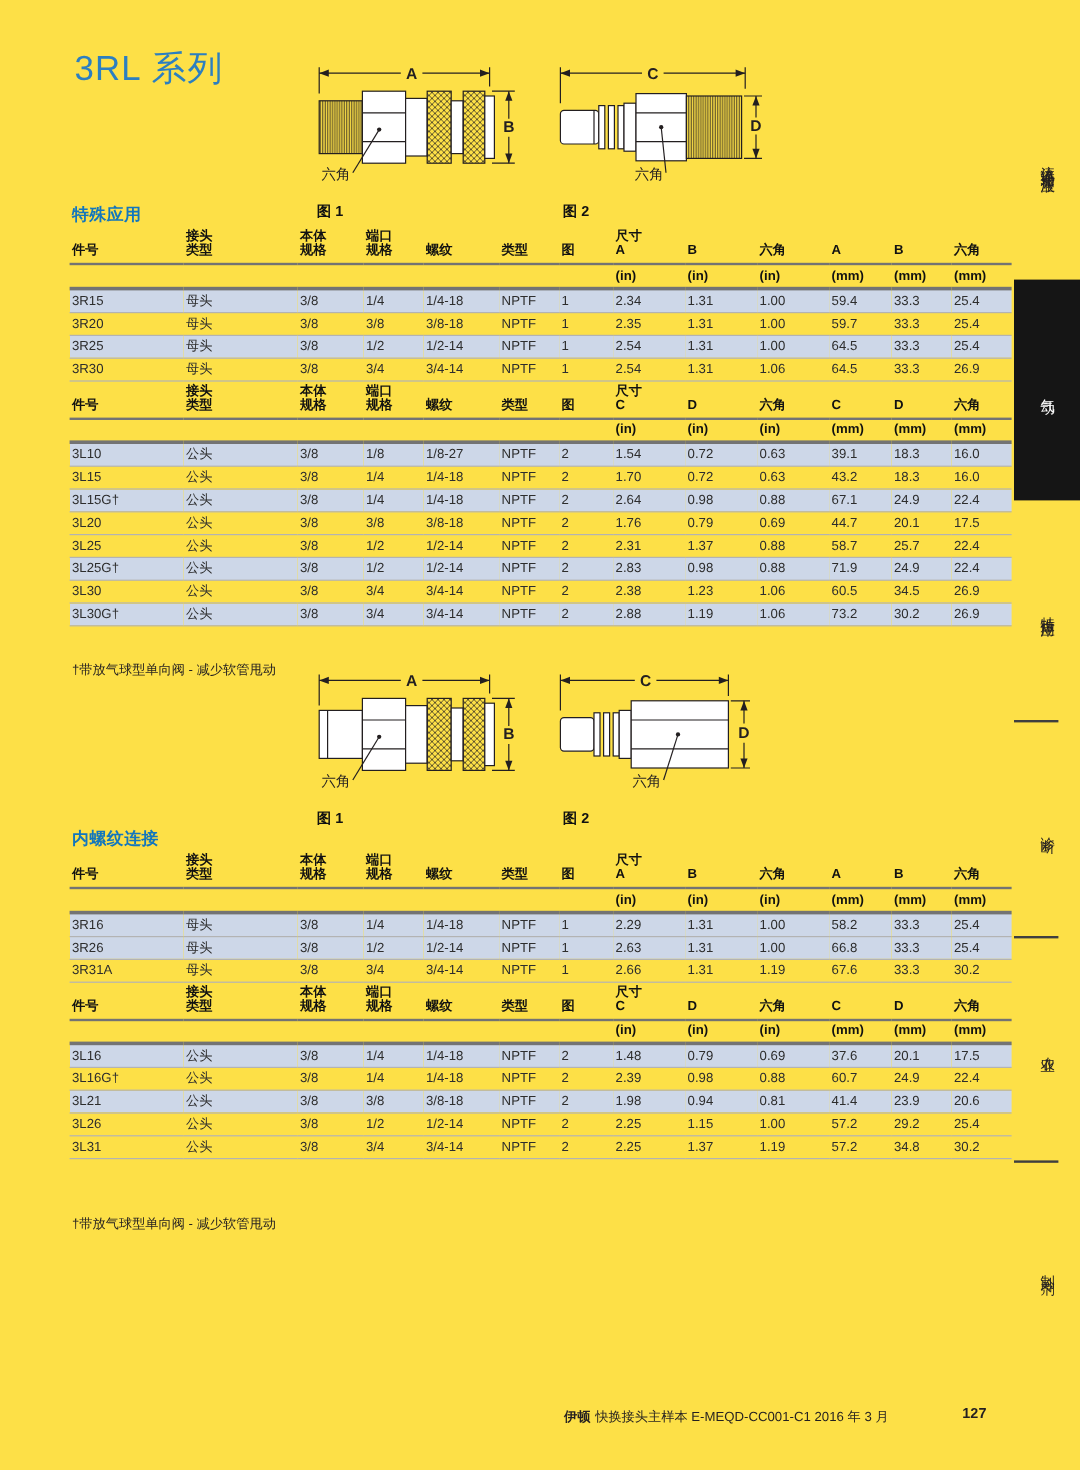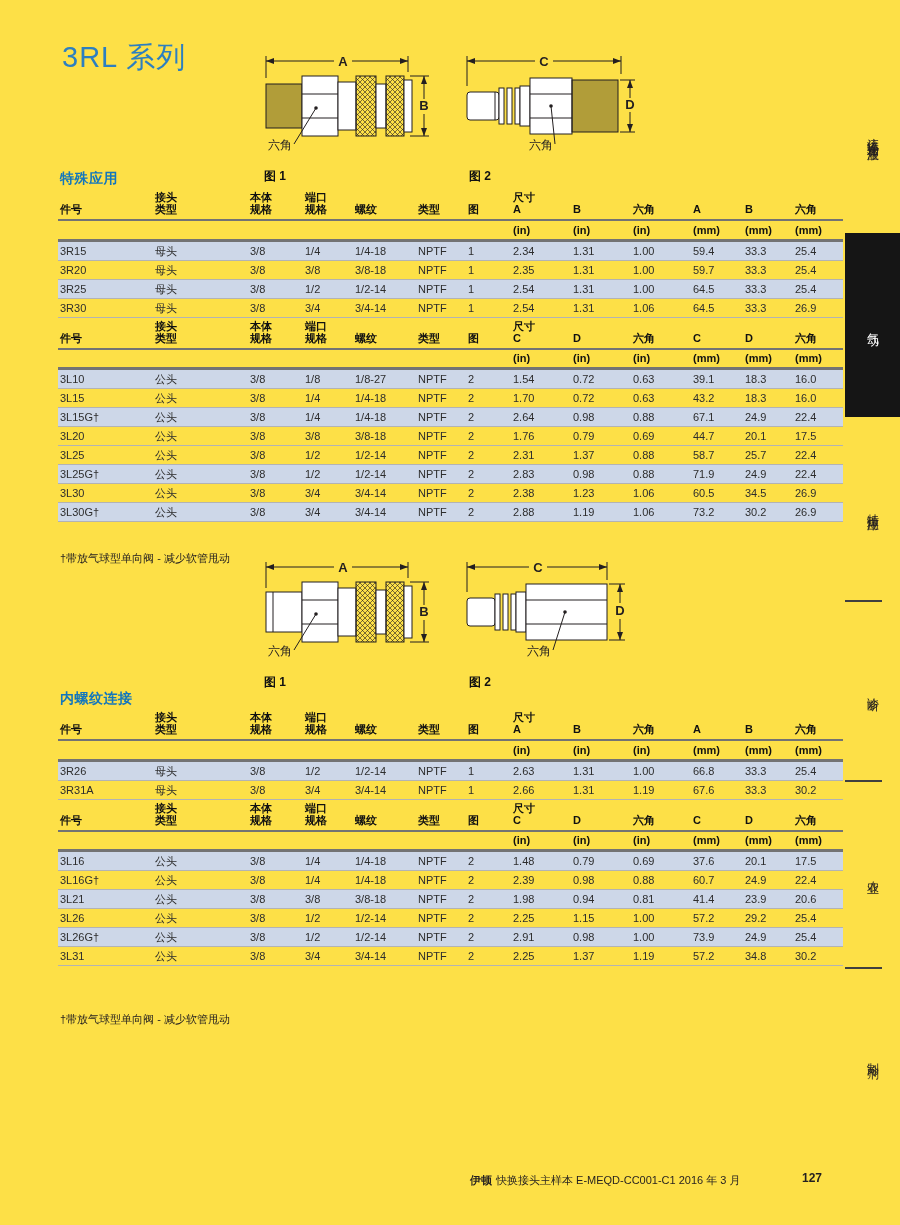--- a/index.html
+++ b/index.html
@@ -523,20 +523,35 @@
             <td>(in)</td>
             <td>(in)</td>
             <td>(in)</td>
             <td>(mm)</td>
             <td>(mm)</td>
             <td>(mm)</td>
           </tr>
         </thead>
         <tbody>
           <tr class="striped">
+            <td>3R16</td>
+            <td>母头</td>
+            <td>3/8</td>
+            <td>1/4</td>
+            <td>1/4-18</td>
+            <td>NPTF</td>
+            <td>1</td>
+            <td>2.29</td>
+            <td>1.31</td>
+            <td>1.00</td>
+            <td>58.2</td>
+            <td>33.3</td>
+            <td>25.4</td>
+          </tr>
+          <tr class="striped">
             <td>3R26</td>
             <td>母头</td>
             <td>3/8</td>
             <td>1/2</td>
             <td>1/2-14</td>
             <td>NPTF</td>
             <td>1</td>
             <td>2.63</td>
             <td>1.31</td>
             <td>1.00</td>
@@ -650,35 +665,20 @@
             <td>3/8</td>
             <td>1/2</td>
             <td>1/2-14</td>
             <td>NPTF</td>
             <td>2</td>
             <td>2.25</td>
             <td>1.15</td>
             <td>1.00</td>
             <td>57.2</td>
             <td>29.2</td>
-            <td>25.4</td>
-          </tr>
-          <tr class="striped">
-            <td>3L26G†</td>
-            <td>公头</td>
-            <td>3/8</td>
-            <td>1/2</td>
-            <td>1/2-14</td>
-            <td>NPTF</td>
-            <td>2</td>
-            <td>2.91</td>
-            <td>0.98</td>
-            <td>1.00</td>
-            <td>73.9</td>
-            <td>24.9</td>
             <td>25.4</td>
           </tr>
           <tr>
             <td>3L31</td>
             <td>公头</td>
             <td>3/8</td>
             <td>3/4</td>
             <td>3/4-14</td>
             <td>NPTF</td>
             <td>2</td>

